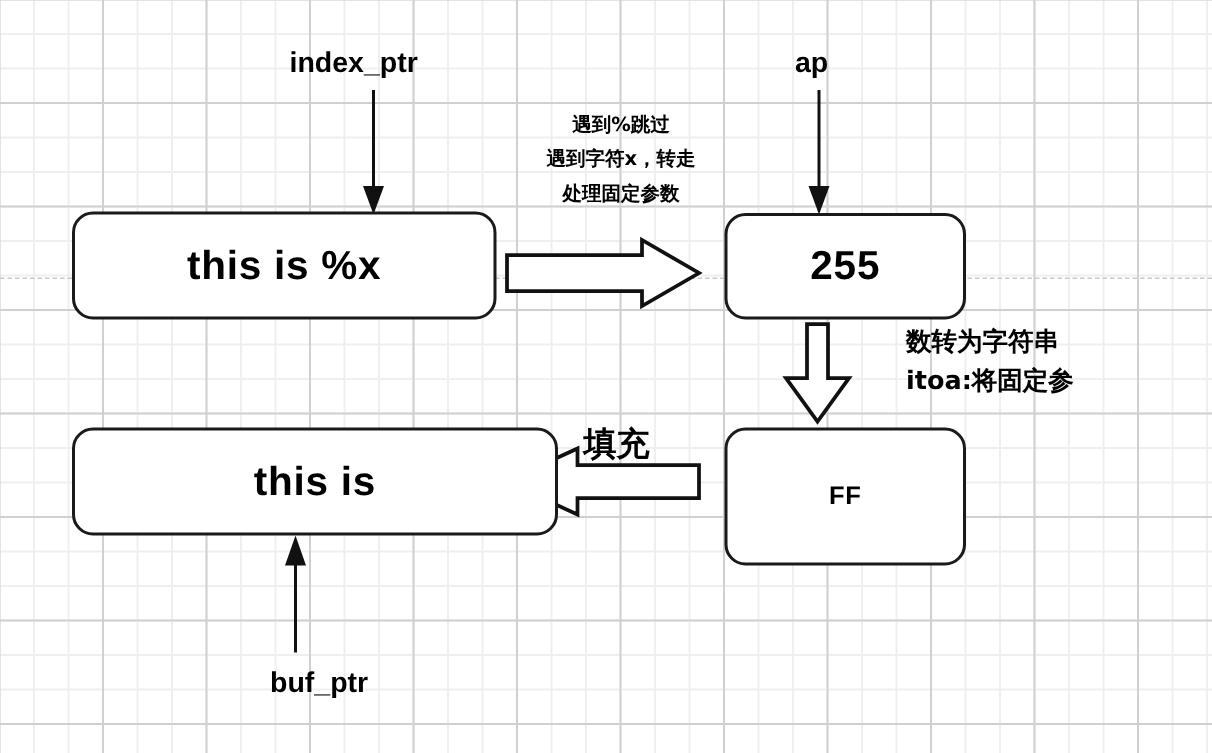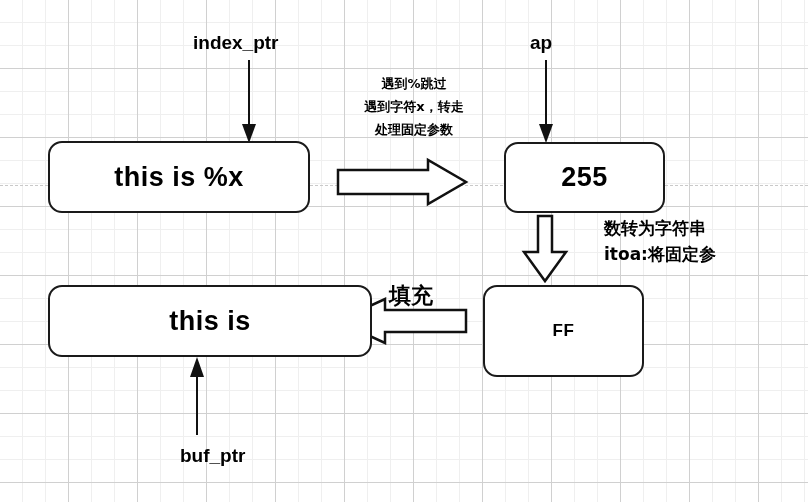--- a/index.html
+++ b/index.html
@@ -119,25 +119,25 @@
 
     <g>
       <polygon points="552,216 552,252 566,252 545,281 524,252 538,252 538,216" fill="#ffffff" stroke="#111111" stroke-width="2.5" stroke-linejoin="miter"></polygon>
     </g>
 
     <g>
       <polygon points="466,310 385,310 385,299 337,321 385,343 385,332 466,332" fill="#ffffff" stroke="#111111" stroke-width="2.5" stroke-linejoin="miter"></polygon>
     </g>
   </svg>
 
-  <div class="node node-lg" style="left:48px; top:141px; width:262px; height:72px;">
+  <div class="node node-lg" style="left:48px; top:141px; width:283px; height:72px;">
     <span>this is %x</span>
   </div>
 
-  <div class="node node-lg" style="left:504px; top:142px; width:161px; height:71px;">
+  <div class="node node-lg" style="left:483px; top:142px; width:161px; height:71px;">
     <span>255</span>
   </div>
 
   <div class="node node-lg" style="left:48px; top:285px; width:324px; height:72px;">
     <span>this is</span>
   </div>
 
   <div class="node node-sm" style="left:483px; top:285px; width:161px; height:92px;">
     <span>FF</span>
   </div>

